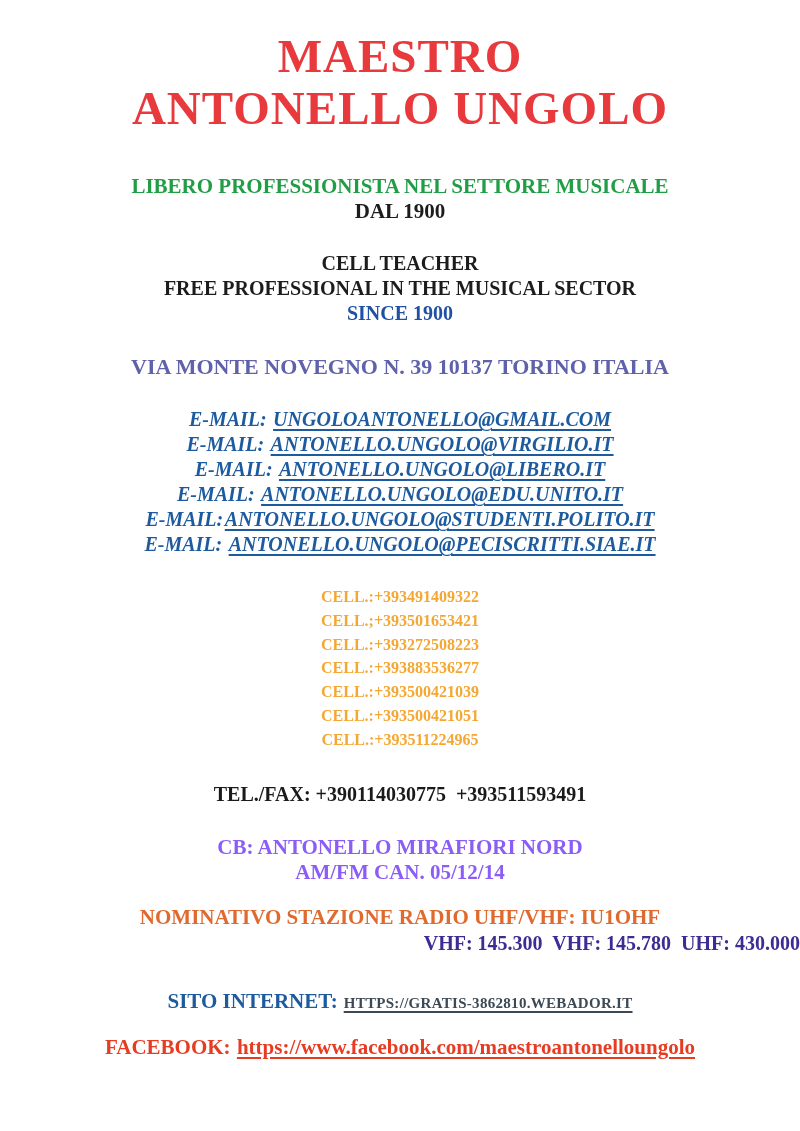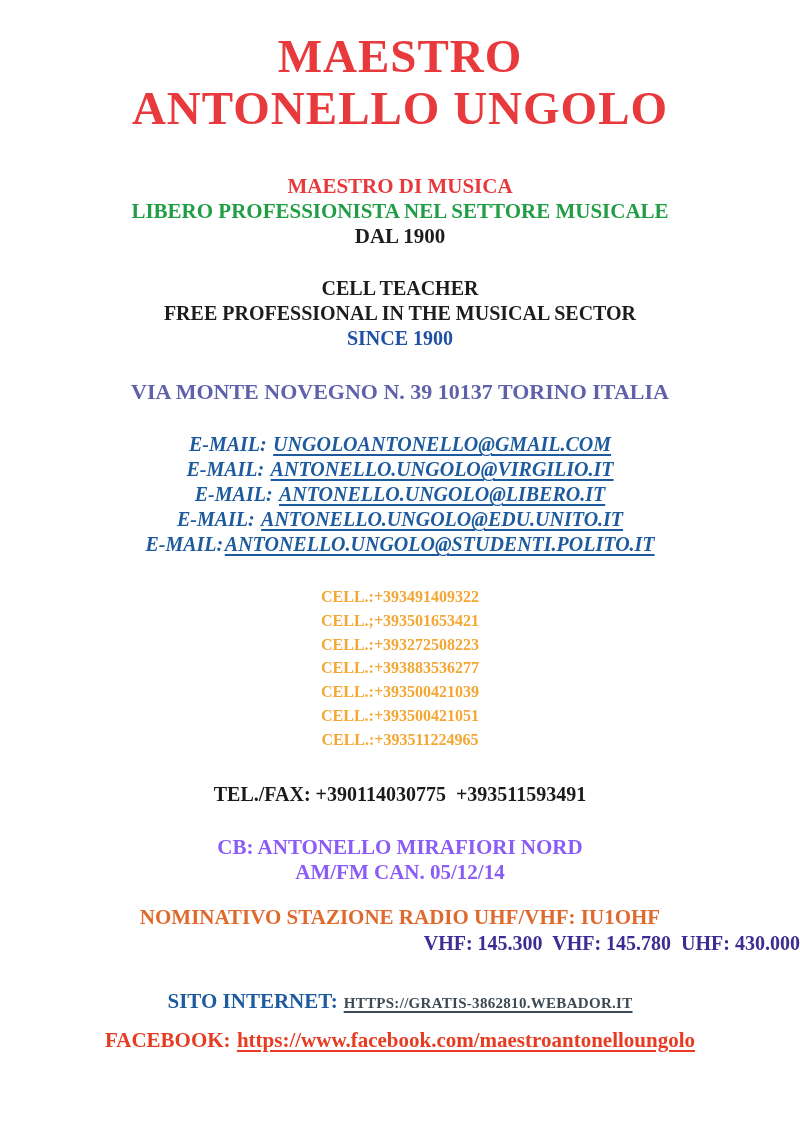--- a/index.html
+++ b/index.html
@@ -43,39 +43,38 @@
   .radio-callsign { font-size:21px; color:#e06a2e; }
   .radio-freq { font-size:20px; color:#3b2d93; line-height:27px; white-space:pre-wrap;text-align:right; }
 
   .site { margin-top:32px; font-size:21px; color:#1d5b9e; }
   .site a {
     font-size:15px; color:#3d4a55; text-decoration:underline;
     text-decoration-thickness:2px; text-underline-offset:3px;
     margin-left:0.4em; letter-spacing:0.3px; cursor:pointer;
   }
 
-  .facebook { margin-top:14px; font-size:21px; color:#e73c22; }
+  .facebook { margin-top:21px; font-size:21px; color:#e73c22; }
   .facebook a {
     color:#e73c22; text-decoration:underline;
     text-decoration-thickness:2px; text-underline-offset:3px;
     margin-left:0.3em; cursor:pointer;
   }
 </style>
 </head>
 <body>
 
 <div class="page">
 
   <h1 class="title">
     <div>MAESTRO</div>
     <div>ANTONELLO UNGOLO</div>
   </h1>
 
   <div class="sub-block" style="margin-top:40px">
-    <div class="it-role">MAESTRO DI MUSICA</div>
     <div class="it-prof">LIBERO PROFESSIONISTA NEL SETTORE MUSICALE</div>
     <div class="it-since">DAL 1900</div>
   </div>
 
   <div class="en-block">
     <div>CELL TEACHER</div>
     <div>FREE PROFESSIONAL IN THE MUSICAL SECTOR</div>
     <div class="en-since">SINCE 1900</div>
   </div>
 
@@ -89,20 +88,23 @@
       <span>E-MAIL:</span><a>ANTONELLO.UNGOLO@VIRGILIO.IT</a>
     </div>
     <div class="email-row">
       <span>E-MAIL:</span><a>ANTONELLO.UNGOLO@LIBERO.IT</a>
     </div>
     <div class="email-row">
       <span>E-MAIL:</span><a>ANTONELLO.UNGOLO@EDU.UNITO.IT</a>
     </div>
     <div class="email-row">
       <span>E-MAIL:</span><a class="no-gap">ANTONELLO.UNGOLO@STUDENTI.POLITO.IT</a>
+    </div>
+    <div class="email-row">
+      <span>E-MAIL:</span><a>ANTONELLO.UNGOLO@PECISCRITTI.SIAE.IT</a>
     </div>
   </div>
 
   <div class="cells">
     <div>CELL.:+393491409322</div>
     <div>CELL.;+393501653421</div>
     <div>CELL.:+393272508223</div>
     <div>CELL.:+393883536277</div>
     <div>CELL.:+393500421039</div>
     <div>CELL.:+393500421051</div>

